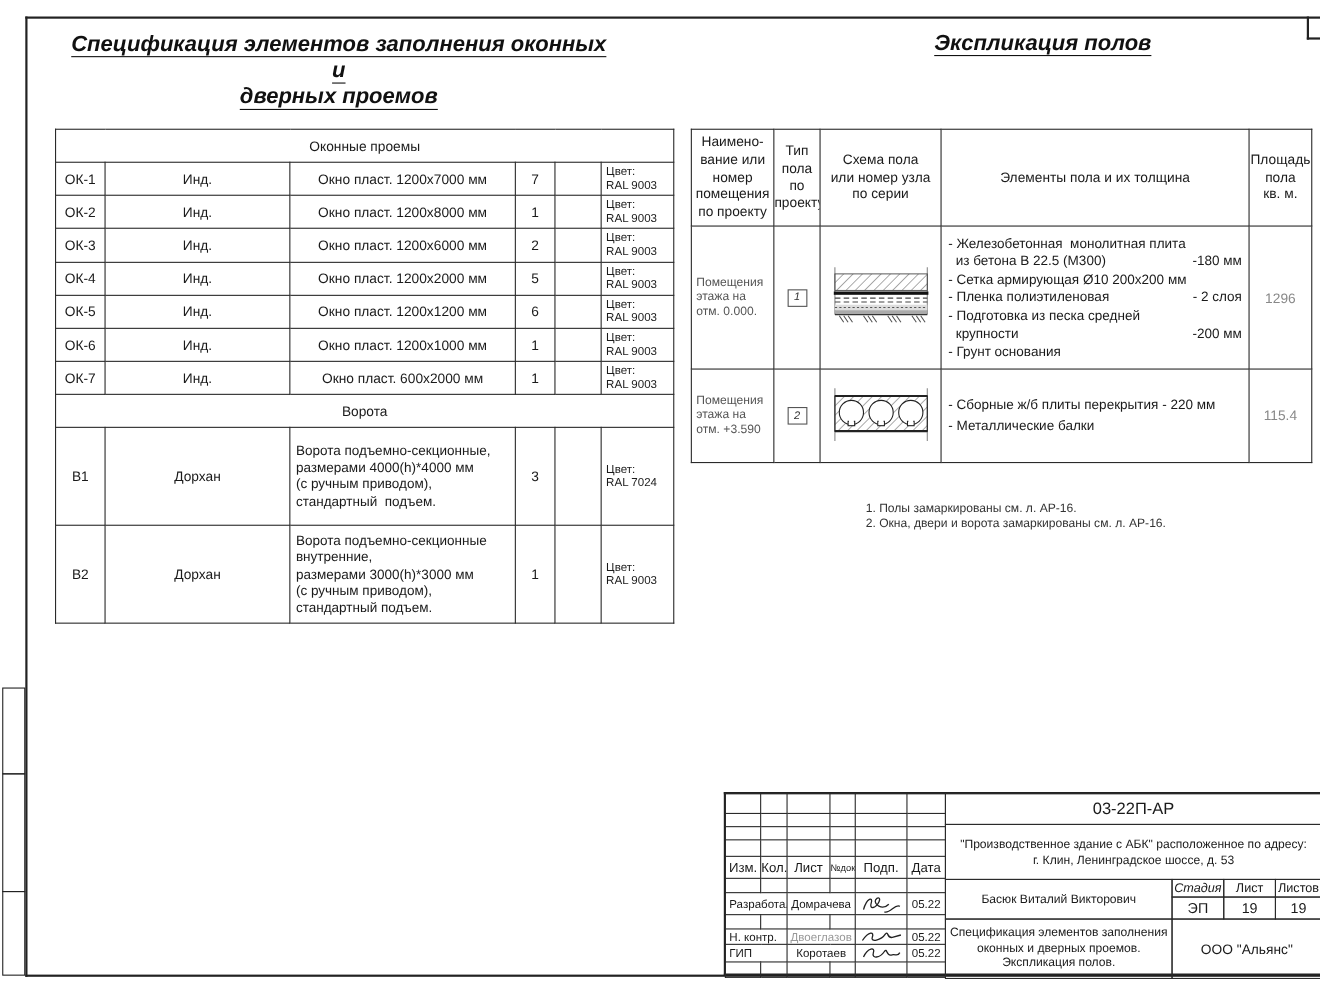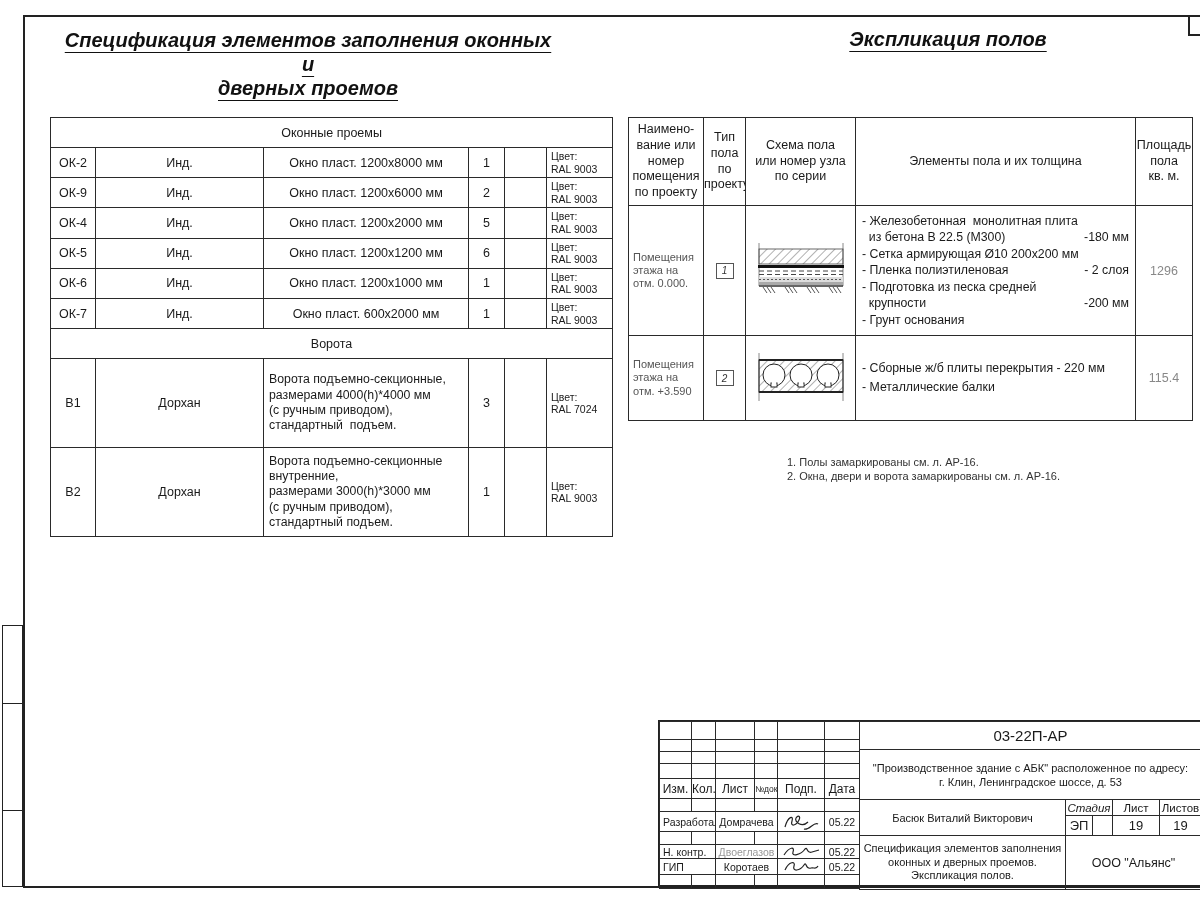--- a/index.html
+++ b/index.html
@@ -55,21 +55,21 @@
   .tb-cell{position:absolute;border:1px solid #2a2a2a;box-sizing:border-box;
            display:flex;align-items:center;justify-content:center;text-align:center;}
   .tb-doc{left:199px;top:-1px;width:343px;height:29px;font-size:15px;}
   .tb-project{left:199px;top:27px;width:343px;height:51px;font-size:11px;line-height:14px;}
   .tb-chief{left:199px;top:77px;width:207px;height:37px;font-size:11px;}
   .tb-sh{font-size:11.5px;}
   .tb-sv{font-size:13px;}
   .tb-stage-h{left:405px;top:77px;width:48px;height:17px;font-style:italic;}
   .tb-sheet-h{left:452px;top:77px;width:48px;height:17px;}
   .tb-sheets-h{left:499px;top:77px;width:43px;height:17px;}
-  .tb-stage-v{left:405px;top:93px;width:28px;height:21px;}
+  .tb-stage-v{left:405px;top:93px;width:48px;height:21px;}
   .tb-sheet-v{left:452px;top:93px;width:48px;height:21px;}
   .tb-sheets-v{left:499px;top:93px;width:43px;height:21px;}
   .tb-title{left:199px;top:113px;width:207px;height:55px;font-size:11px;line-height:13.5px;}
   .tb-company{left:405px;top:113px;width:137px;height:55px;font-size:12.5px;}
   .sig svg{display:block;margin:0 auto;}
 </style>
 </head>
 <body>
 
 <div class="page">
@@ -91,30 +91,39 @@
         <col style="width:205px">
         <col style="width:36px">
         <col style="width:42px">
         <col style="width:66px">
       </colgroup>
     <tbody>
     <tr style="height:30px">
       <td colspan="6">Оконные проемы</td>
     </tr>
     <tr style="height:30px">
+      <td>ОК-1</td>
+      <td>Инд.</td>
+      <td>Окно пласт. 1200х7000 мм</td>
+      <td>7</td>
+      <td></td>
+      <td class="note-cell">Цвет:
+RAL 9003</td>
+    </tr>
+    <tr style="height:30px">
       <td>ОК-2</td>
       <td>Инд.</td>
       <td>Окно пласт. 1200х8000 мм</td>
       <td>1</td>
       <td></td>
       <td class="note-cell">Цвет:
 RAL 9003</td>
     </tr>
     <tr style="height:30px">
-      <td>ОК-9</td>
+      <td>ОК-3</td>
       <td>Инд.</td>
       <td>Окно пласт. 1200х6000 мм</td>
       <td>2</td>
       <td></td>
       <td class="note-cell">Цвет:
 RAL 9003</td>
     </tr>
     <tr style="height:30px">
       <td>ОК-4</td>
       <td>Инд.</td>

